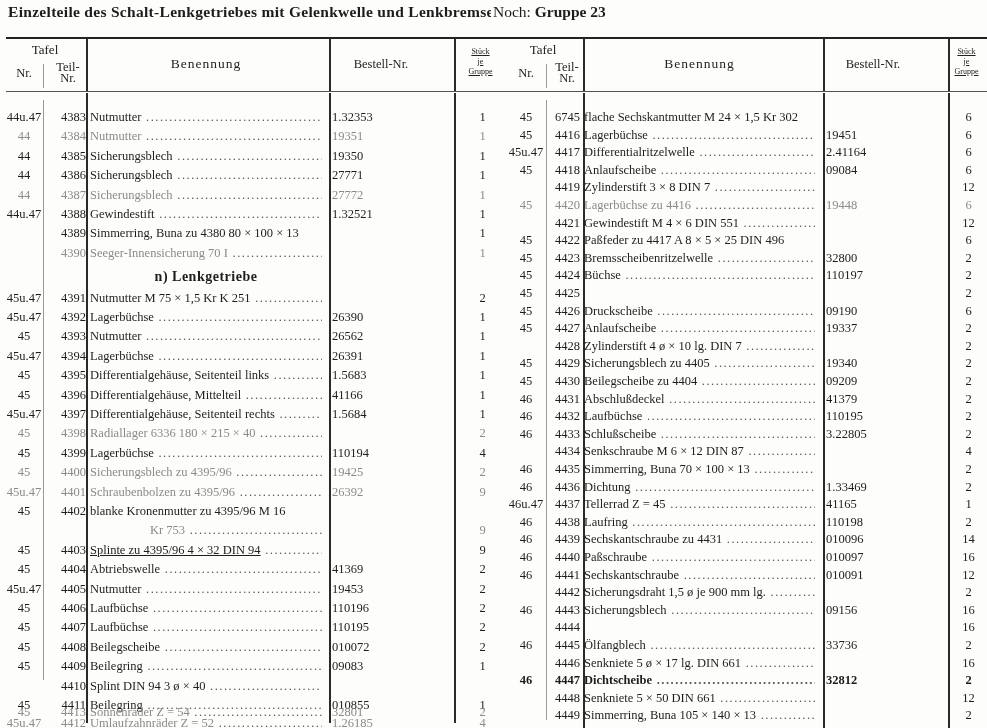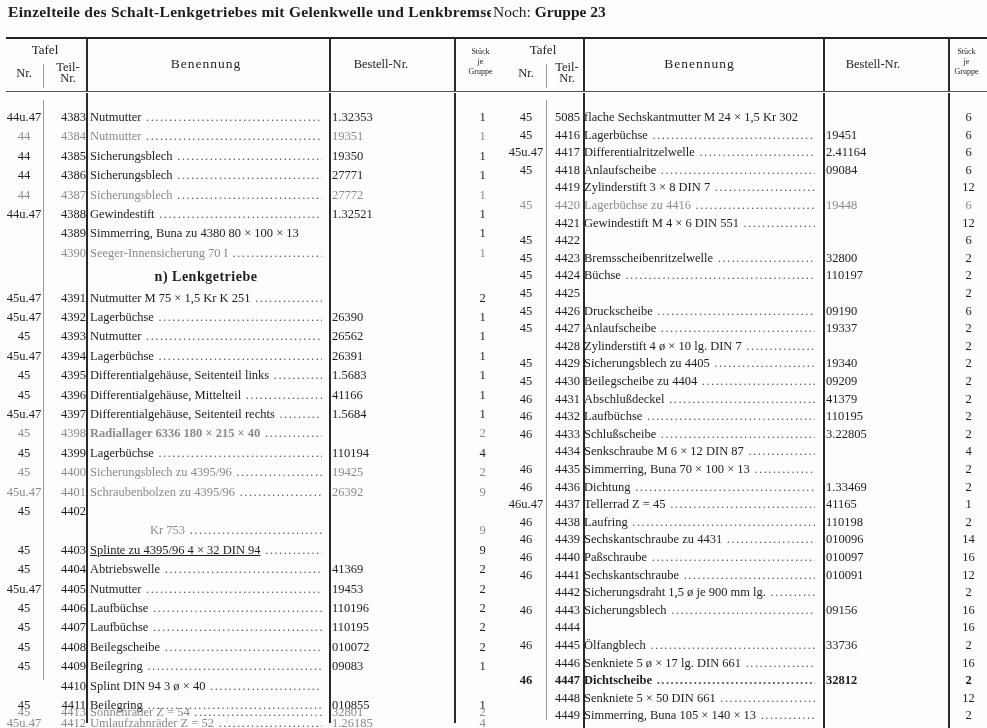--- a/index.html
+++ b/index.html
@@ -19,21 +19,21 @@
   .rule { position: absolute; height: 2px; background: #222; }
   .vline { position: absolute; width: 2px; background: #2a2a2a; }
   .vline.thin { width: 1px; background: #9a9a9a; }
 
   .hdr { position: absolute; font-family: "Liberation Serif", serif; text-align: center; color: #222; }
   .hdr.tafel { font-size: 13px; }
   .hdr.nr { font-size: 12.5px; }
   .hdr.teil { font-size: 12.5px; line-height: 11px; }
   .hdr.ben { font-size: 13.5px; letter-spacing: 1px; }
   .hdr.best { font-size: 12.5px; }
-  .hdr.stk { font-size: 8px; line-height: 10px; }
+  .hdr.stk { font-size: 8px; line-height: 10px; text-decoration: underline; }
 
   .row {
     position: absolute; height: 16px;
     font-family: "Liberation Serif", serif; font-size: 12.5px; line-height: 16px;
     white-space: nowrap;
   }
   .row span { position: absolute; top: 0; }
   .c-tafel { text-align: center; }
   .c-teil { text-align: right; }
   .c-ben { overflow: hidden; }
@@ -194,21 +194,21 @@
     <div class="row" style="left: 0px; top: 406px; width: 987px;">
       <span class="c-tafel" style="left: 4px; width: 40px;">45u.47</span>
       <span class="c-teil" style="left: 44px; width: 42px;">4397</span>
       <span class="c-ben" style="left: 90px; width: 232px;"><span style="position: static;">Differentialgehäuse, Seitenteil rechts</span><span class="dots" style="position: static;"> ............................................................</span></span>
       <span class="c-best" style="left: 332px; width: 88px;">1.5684</span>
       <span class="c-qty" style="left: 460px; width: 45px;">1</span>
     </div>
     <div class="row faded" style="left: 0px; top: 425.4px; width: 987px;">
       <span class="c-tafel" style="left: 4px; width: 40px;">45</span>
       <span class="c-teil" style="left: 44px; width: 42px;">4398</span>
-      <span class="c-ben" style="left: 90px; width: 232px;"><span style="position: static; font-weight: bold;">Radiallager 6336 180 × 215 × 40</span><span class="dots" style="position: static;"> ............................................................</span></span>
+      <span class="c-ben" style="left: 90px; width: 232px;"><span style="position: static;">Radiallager 6336 180 × 215 × 40</span><span class="dots" style="position: static;"> ............................................................</span></span>
       <span class="c-best" style="left: 332px; width: 88px;"></span>
       <span class="c-qty" style="left: 460px; width: 45px;">2</span>
     </div>
     <div class="row" style="left: 0px; top: 444.8px; width: 987px;">
       <span class="c-tafel" style="left: 4px; width: 40px;">45</span>
       <span class="c-teil" style="left: 44px; width: 42px;">4399</span>
       <span class="c-ben" style="left: 90px; width: 232px;"><span style="position: static;">Lagerbüchse</span><span class="dots" style="position: static;"> ............................................................</span></span>
       <span class="c-best" style="left: 332px; width: 88px;">110194</span>
       <span class="c-qty" style="left: 460px; width: 45px;">4</span>
     </div>
@@ -222,20 +222,21 @@
     <div class="row faded" style="left: 0px; top: 483.6px; width: 987px;">
       <span class="c-tafel" style="left: 4px; width: 40px;">45u.47</span>
       <span class="c-teil" style="left: 44px; width: 42px;">4401</span>
       <span class="c-ben" style="left: 90px; width: 232px;"><span style="position: static;">Schraubenbolzen zu 4395/96</span><span class="dots" style="position: static;"> ............................................................</span></span>
       <span class="c-best" style="left: 332px; width: 88px;">26392</span>
       <span class="c-qty" style="left: 460px; width: 45px;">9</span>
     </div>
     <div class="row" style="left: 0px; top: 503px; width: 987px;">
       <span class="c-tafel" style="left: 4px; width: 40px;">45</span>
       <span class="c-teil" style="left: 44px; width: 42px;">4402</span>
+      <span class="c-ben" style="left: 90px; width: 232px;"><span style="position: static;">blanke Kronenmutter zu 4395/96 M 16</span></span>
       <span class="c-best" style="left: 332px; width: 88px;"></span>
       <span class="c-qty" style="left: 460px; width: 45px;"></span>
     </div>
     <div class="row faded" style="left: 0px; top: 522.4px; width: 987px;">
       <span class="c-tafel" style="left: 4px; width: 40px;"></span>
       <span class="c-teil" style="left: 44px; width: 42px;"></span>
       <span class="c-ben" style="left: 150px; width: 172px;"><span style="position: static;">Kr 753</span><span class="dots" style="position: static;"> ............................................................</span></span>
       <span class="c-best" style="left: 332px; width: 88px;"></span>
       <span class="c-qty" style="left: 460px; width: 45px;">9</span>
     </div>
@@ -313,21 +314,21 @@
       <span class="c-tafel" style="left: 4px; width: 40px;">45</span>
       <span class="c-teil" style="left: 44px; width: 42px;">4413</span>
       <span class="c-ben" style="left: 90px; width: 232px;"><span style="position: static;">Sonnenräder Z = 54</span><span class="dots" style="position: static;"> ............................................................</span></span>
       <span class="c-best" style="left: 332px; width: 88px;">32801</span>
       <span class="c-qty" style="left: 460px; width: 45px;">2</span>
     </div>
   </div>
 <div id="right-table">
     <div class="row" style="left: 0px; top: 109px; width: 987px;">
       <span class="c-tafel" style="left: 506px; width: 40px;">45</span>
-      <span class="c-teil" style="left: 548px; width: 32px;">5085</span>
+      <span class="c-teil" style="left: 548px; width: 32px;">6745</span>
       <span class="c-ben" style="left: 584px; width: 231px;"><span style="position: static;">flache Sechskantmutter M 24 × 1,5 Kr 302</span></span>
       <span class="c-best" style="left: 826px; width: 84px;"></span>
       <span class="c-qty" style="left: 950px; width: 37px;">6</span>
     </div>
     <div class="row" style="left: 0px; top: 126.6px; width: 987px;">
       <span class="c-tafel" style="left: 506px; width: 40px;">45</span>
       <span class="c-teil" style="left: 548px; width: 32px;">4416</span>
       <span class="c-ben" style="left: 584px; width: 231px;"><span style="position: static;">Lagerbüchse</span><span class="dots" style="position: static;"> ............................................................</span></span>
       <span class="c-best" style="left: 826px; width: 84px;">19451</span>
       <span class="c-qty" style="left: 950px; width: 37px;">6</span>
@@ -363,20 +364,21 @@
     <div class="row" style="left: 0px; top: 214.6px; width: 875px;">
       <span class="c-tafel" style="left: 506px; width: 40px;"></span>
       <span class="c-teil" style="left: 548px; width: 32px;">4421</span>
       <span class="c-ben" style="left: 584px; width: 231px;"><span style="position: static;">Gewindestift M 4 × 6 DIN 551</span><span class="dots" style="position: static;"> ............................................................</span></span>
       <span class="c-best" style="left: 826px; width: 84px;"></span>
       <span class="c-qty" style="left: 950px; width: 37px;">12</span>
     </div>
     <div class="row" style="left: 0px; top: 232.2px; width: 987px;">
       <span class="c-tafel" style="left: 506px; width: 40px;">45</span>
       <span class="c-teil" style="left: 548px; width: 32px;">4422</span>
+      <span class="c-ben" style="left: 584px; width: 231px;"><span style="position: static;">Paßfeder zu 4417 A 8 × 5 × 25 DIN 496</span></span>
       <span class="c-best" style="left: 826px; width: 84px;"></span>
       <span class="c-qty" style="left: 950px; width: 37px;">6</span>
     </div>
     <div class="row" style="left: 0px; top: 249.8px; width: 987px;">
       <span class="c-tafel" style="left: 506px; width: 40px;">45</span>
       <span class="c-teil" style="left: 548px; width: 32px;">4423</span>
       <span class="c-ben" style="left: 584px; width: 231px;"><span style="position: static;">Bremsscheibenritzelwelle</span><span class="dots" style="position: static;"> ............................................................</span></span>
       <span class="c-best" style="left: 826px; width: 84px;">32800</span>
       <span class="c-qty" style="left: 950px; width: 37px;">2</span>
     </div>

